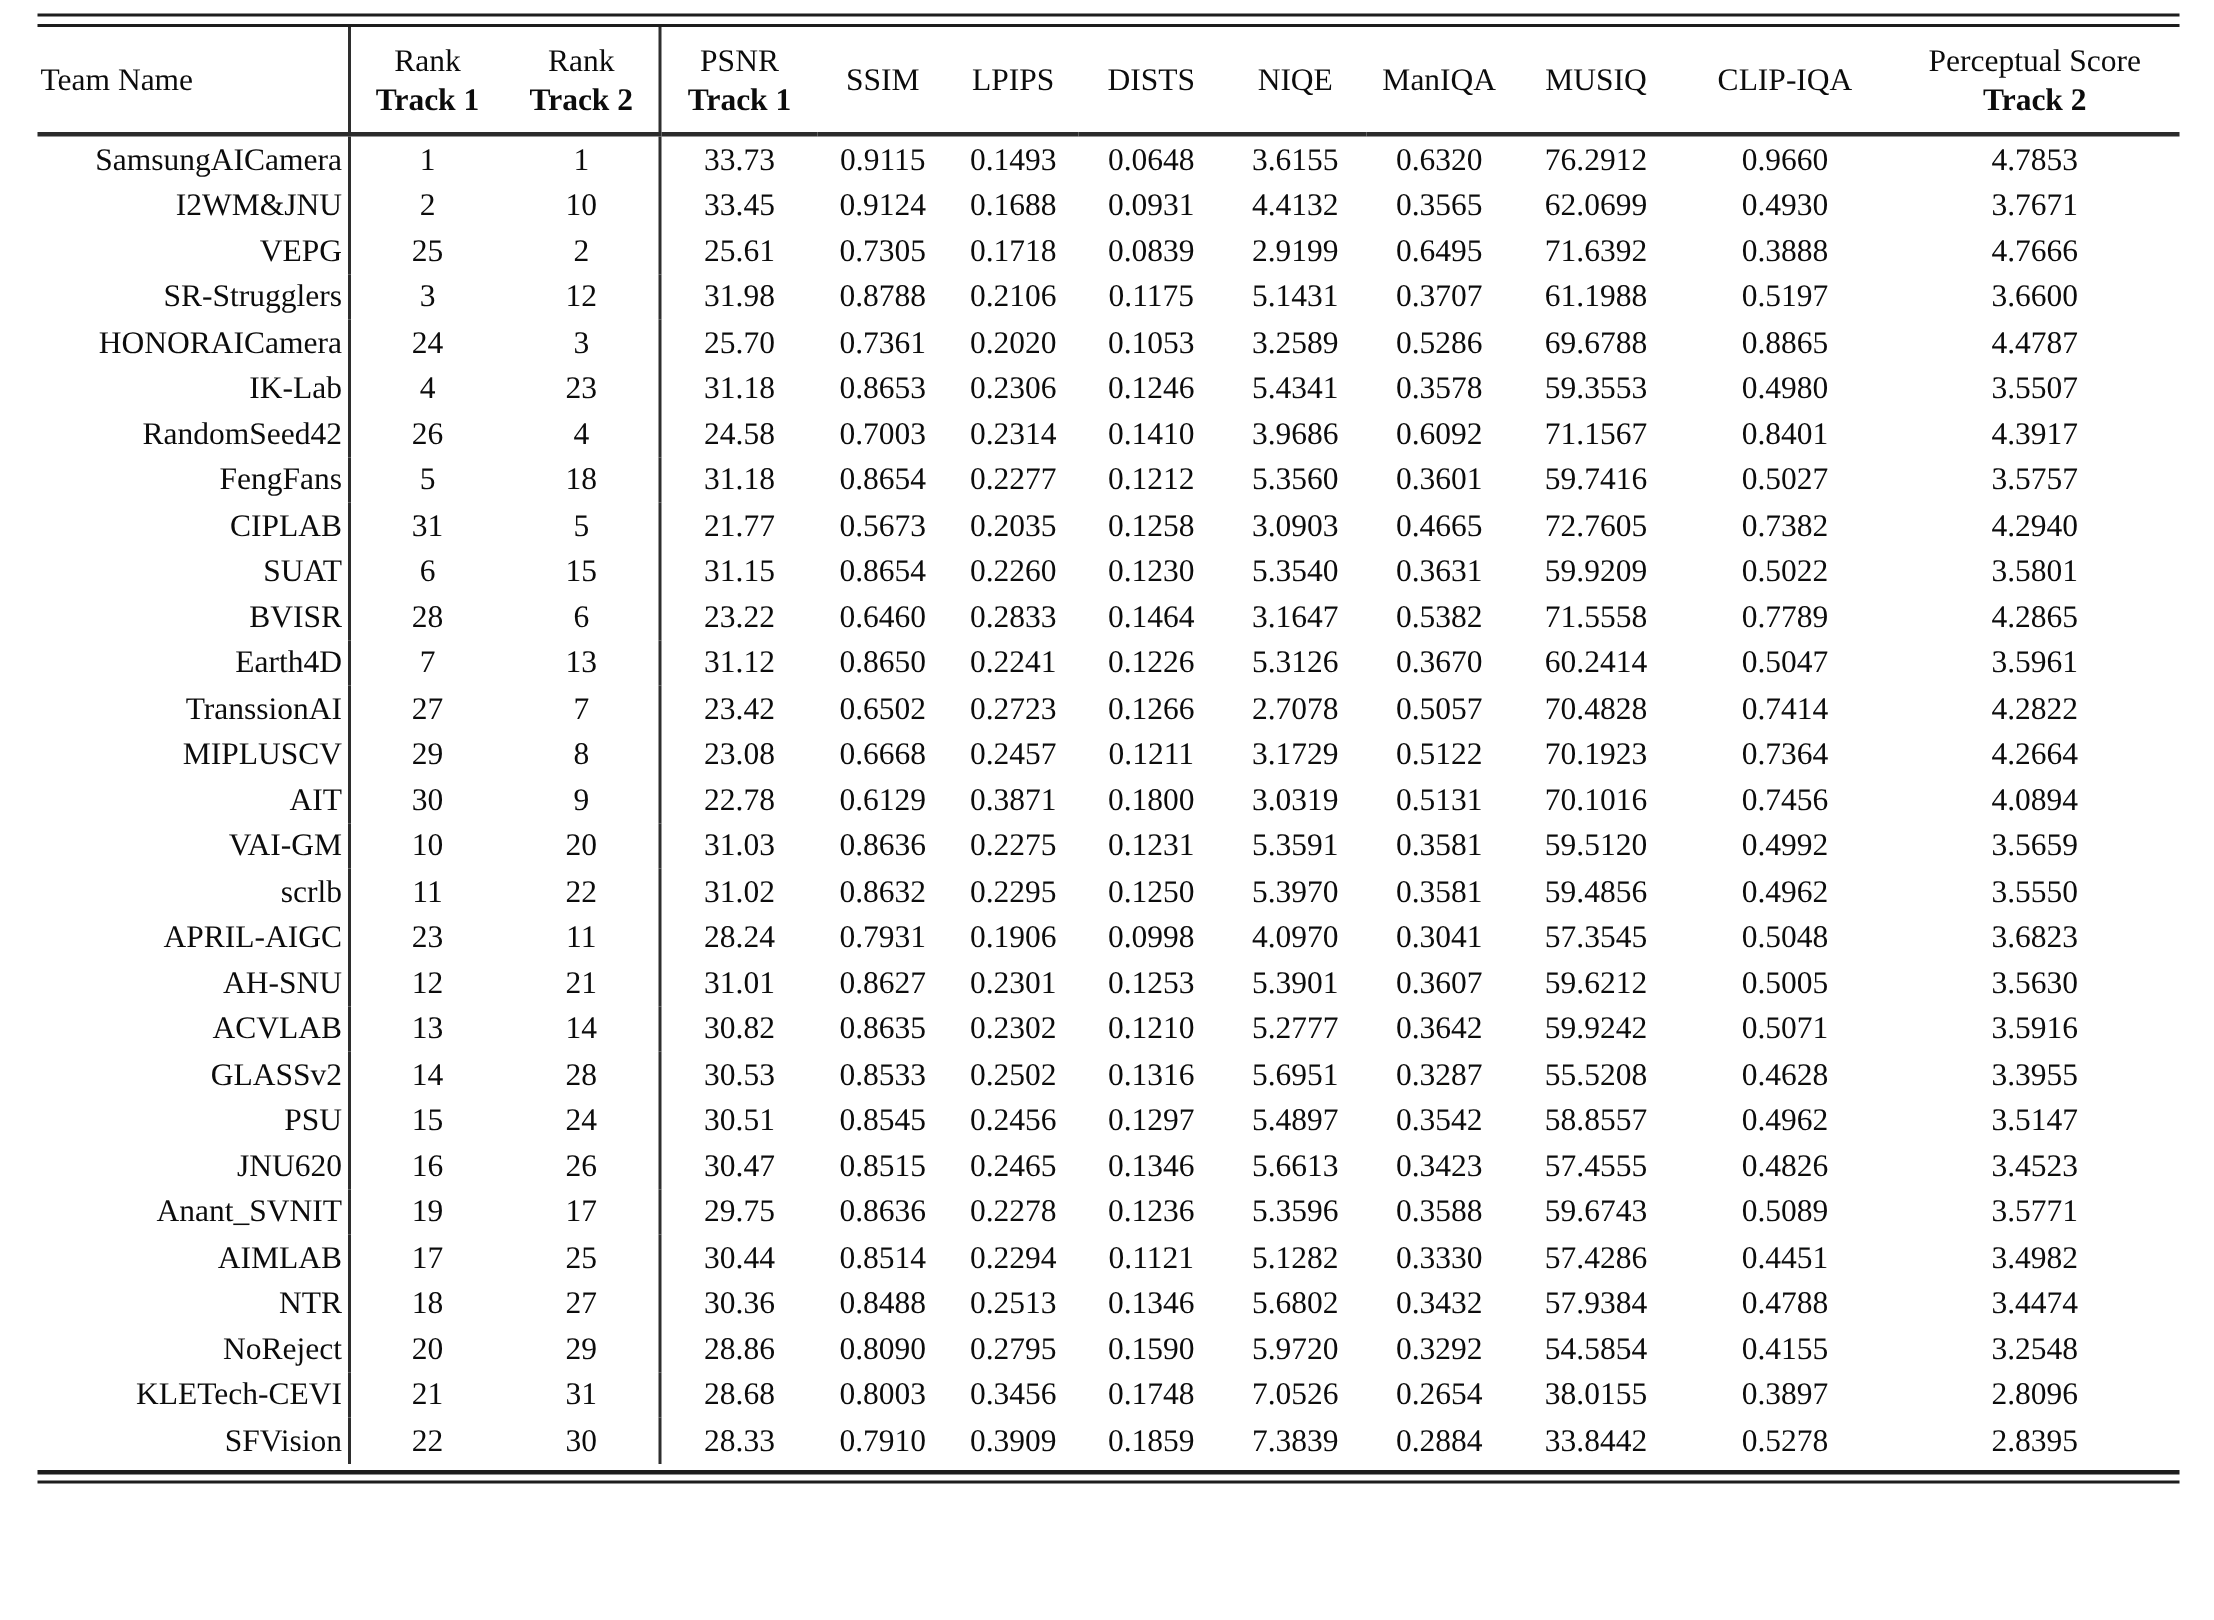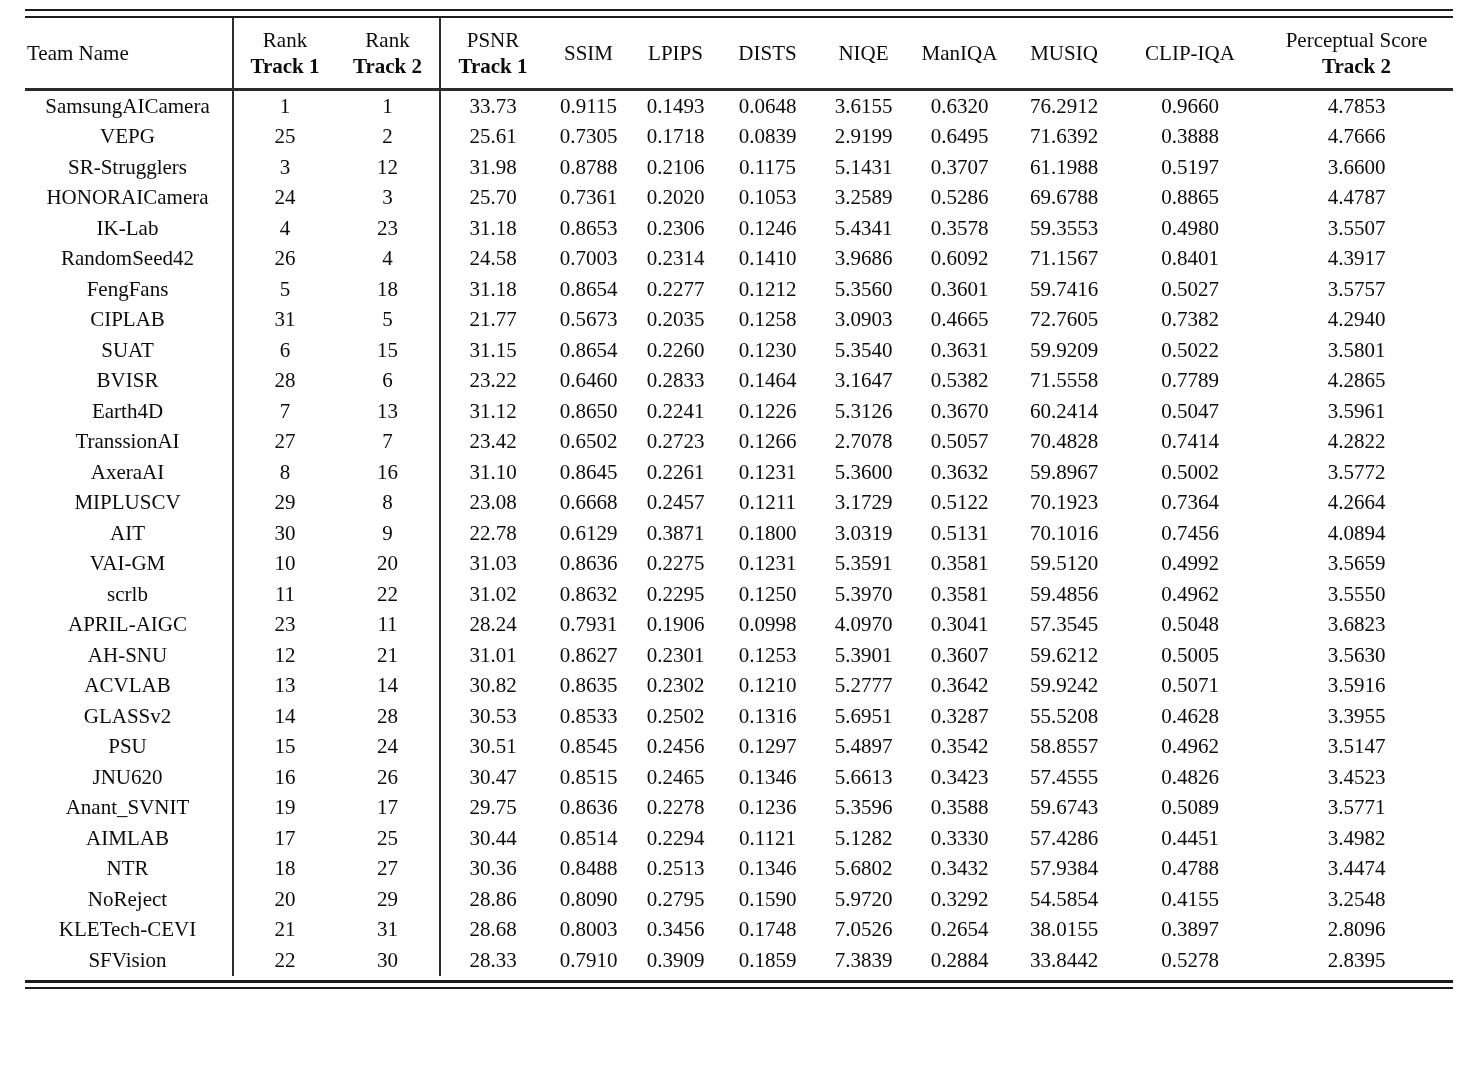--- a/index.html
+++ b/index.html
@@ -44,21 +44,21 @@
     line-height: 26px;
     text-align: center;
   }
   thead th.col-team { text-align: left; padding-left: 2px; }
   thead .l2 { font-weight: bold; }
   tbody td {
     height: 30.5px;
     font-size: 21px;
     text-align: center;
   }
-  tbody td.col-team { text-align: center; padding-left: 2px; font-family: Liberation Serif, serif; }
+  tbody td.col-team { text-align: right; padding-left: 2px; font-family: Liberation Serif, serif; }
   .v-right { border-right: 2px solid #2e2e2e; }
 </style>
 </head>
 <body>
 
 <div class="page">
   <div class="hrule rule-a"></div>
   <div class="hrule rule-b"></div>
 
   <table>
@@ -137,20 +137,34 @@
           <td class="col-ssim">0.9115</td>
           <td class="col-lpips">0.1493</td>
           <td class="col-dists">0.0648</td>
           <td class="col-niqe">3.6155</td>
           <td class="col-maniqa">0.6320</td>
           <td class="col-musiq">76.2912</td>
           <td class="col-clipiqa">0.9660</td>
           <td class="col-perceptual">4.7853</td>
         </tr>
         <tr>
+          <td class="col-team v-right">I2WM&amp;JNU</td>
+          <td class="col-rank1">2</td>
+          <td class="col-rank2 v-right">10</td>
+          <td class="col-psnr">33.45</td>
+          <td class="col-ssim">0.9124</td>
+          <td class="col-lpips">0.1688</td>
+          <td class="col-dists">0.0931</td>
+          <td class="col-niqe">4.4132</td>
+          <td class="col-maniqa">0.3565</td>
+          <td class="col-musiq">62.0699</td>
+          <td class="col-clipiqa">0.4930</td>
+          <td class="col-perceptual">3.7671</td>
+        </tr>
+        <tr>
           <td class="col-team v-right">VEPG</td>
           <td class="col-rank1">25</td>
           <td class="col-rank2 v-right">2</td>
           <td class="col-psnr">25.61</td>
           <td class="col-ssim">0.7305</td>
           <td class="col-lpips">0.1718</td>
           <td class="col-dists">0.0839</td>
           <td class="col-niqe">2.9199</td>
           <td class="col-maniqa">0.6495</td>
           <td class="col-musiq">71.6392</td>
@@ -291,34 +305,20 @@
           <td class="col-ssim">0.6502</td>
           <td class="col-lpips">0.2723</td>
           <td class="col-dists">0.1266</td>
           <td class="col-niqe">2.7078</td>
           <td class="col-maniqa">0.5057</td>
           <td class="col-musiq">70.4828</td>
           <td class="col-clipiqa">0.7414</td>
           <td class="col-perceptual">4.2822</td>
         </tr>
         <tr>
-          <td class="col-team v-right">AxeraAI</td>
-          <td class="col-rank1">8</td>
-          <td class="col-rank2 v-right">16</td>
-          <td class="col-psnr">31.10</td>
-          <td class="col-ssim">0.8645</td>
-          <td class="col-lpips">0.2261</td>
-          <td class="col-dists">0.1231</td>
-          <td class="col-niqe">5.3600</td>
-          <td class="col-maniqa">0.3632</td>
-          <td class="col-musiq">59.8967</td>
-          <td class="col-clipiqa">0.5002</td>
-          <td class="col-perceptual">3.5772</td>
-        </tr>
-        <tr>
           <td class="col-team v-right">MIPLUSCV</td>
           <td class="col-rank1">29</td>
           <td class="col-rank2 v-right">8</td>
           <td class="col-psnr">23.08</td>
           <td class="col-ssim">0.6668</td>
           <td class="col-lpips">0.2457</td>
           <td class="col-dists">0.1211</td>
           <td class="col-niqe">3.1729</td>
           <td class="col-maniqa">0.5122</td>
           <td class="col-musiq">70.1923</td>

